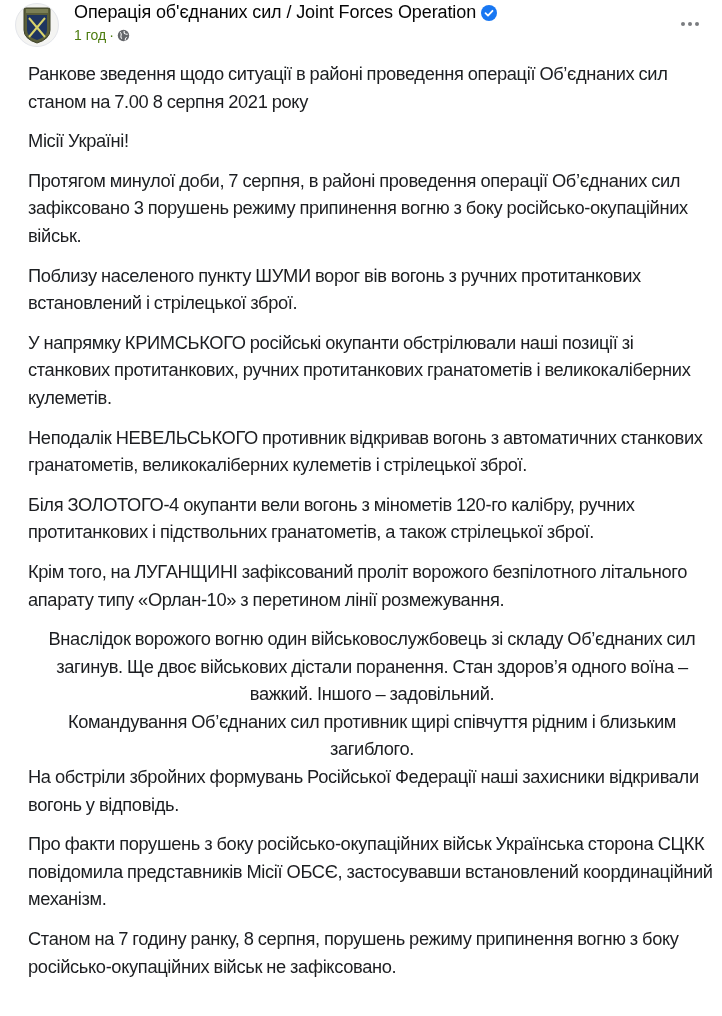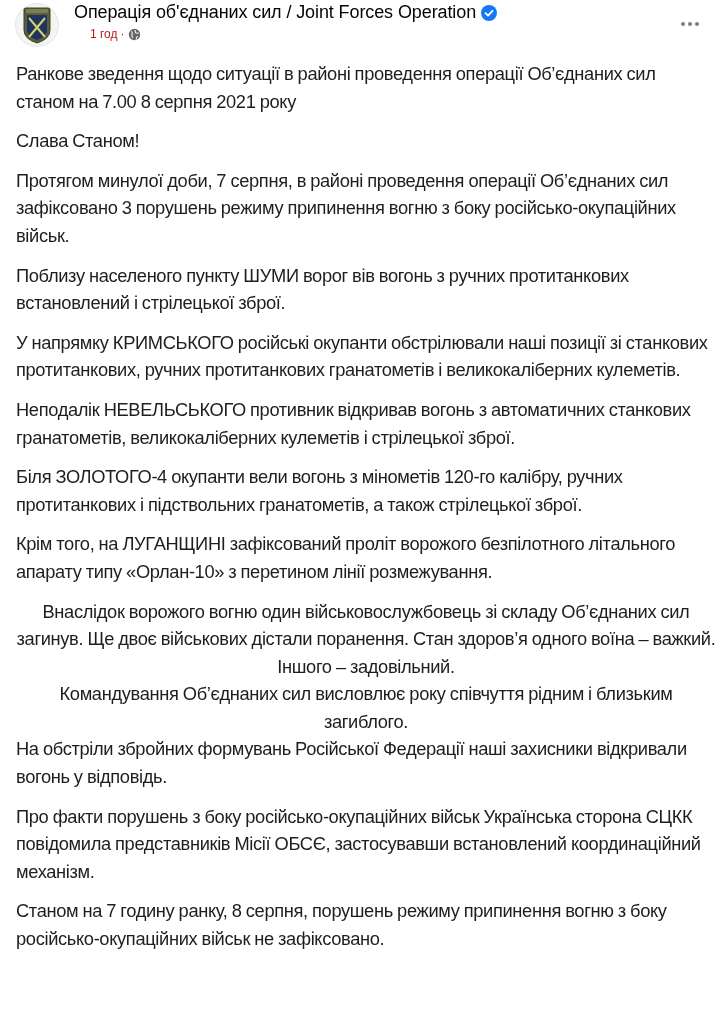--- a/index.html
+++ b/index.html
@@ -46,23 +46,23 @@
       letter-spacing: -0.1px;
     }
     .author-name .name-text { cursor: pointer; }
     .verified {
       display: inline-block;
       margin-left: 5px;
       width: 16px; height: 16px;
     }
     .meta {
       position: absolute;
-      left: 90px; top: 27px;
-      font-size: 12px;
-      color: #b91c1c;
+      left: 74px; top: 27px;
+      font-size: 14px;
+      color: #4d7c0f;
       display: flex;
       align-items: center;
       white-space: nowrap;
     }
     .meta .sep { margin: 0 3px; }
     .globe { width: 13px; height: 13px; display: inline-block; }
     .more-button {
       position: absolute;
       left: 672px; top: 12px;
       width: 36px; height: 24px;
@@ -80,21 +80,21 @@
       position: absolute;
       left: 16px; top: 60px;
       width: 700px;
       font-size: 18.3px;
       line-height: 27.6px;
       color: #1c1e21;
       letter-spacing: -0.35px;
       word-spacing: -0.5px;
     }
     .post-body p {
-      margin: 0 0 12px 0;
+      margin: 0 0 12px 12px;
       white-space: pre-line;
     }
     .post-body p.tight {
       margin-bottom: 0;
       text-align: center;
     }
   </style>
 </head>
 <body>
 
@@ -128,26 +128,26 @@
 
   <div class="more-button">
     <span class="dot"></span>
     <span class="dot"></span>
     <span class="dot"></span>
   </div>
 </div>
 
 <div class="post-body">
   <p>Ранкове зведення щодо ситуації в районі проведення операції Об’єднаних сил станом на 7.00 8 серпня 2021 року</p>
-  <p>Слава Станом!</p>
+  <p>Місії Україні!</p>
   <p>Протягом минулої доби, 7 серпня, в районі проведення операції Об’єднаних сил зафіксовано 3 порушень режиму припинення вогню з боку російсько-окупаційних військ.</p>
   <p>Поблизу населеного пункту ШУМИ ворог вів вогонь з ручних протитанкових встановлений і стрілецької зброї.</p>
   <p>У напрямку КРИМСЬКОГО російські окупанти обстрілювали наші позиції зі станкових протитанкових, ручних протитанкових гранатометів і великокаліберних кулеметів.</p>
   <p>Неподалік НЕВЕЛЬСЬКОГО противник відкривав вогонь з автоматичних станкових гранатометів, великокаліберних кулеметів і стрілецької зброї.</p>
   <p>Біля ЗОЛОТОГО-4 окупанти вели вогонь з мінометів 120-го калібру, ручних протитанкових і підствольних гранатометів, а також стрілецької зброї.</p>
   <p>Крім того, на ЛУГАНЩИНІ зафіксований проліт ворожого безпілотного літального апарату типу «Орлан-10» з перетином лінії розмежування.</p>
   <p class="tight">Внаслідок ворожого вогню один військовослужбовець зі складу Об’єднаних сил загинув. Ще двоє військових дістали поранення. Стан здоров’я одного воїна – важкий. Іншого – задовільний.</p>
-  <p class="tight">Командування Об’єднаних сил висловлює року співчуття рідним і близьким загиблого.</p>
+  <p class="tight">Командування Об’єднаних сил противник щирі співчуття рідним і близьким загиблого.</p>
   <p>На обстріли збройних формувань Російської Федерації наші захисники відкривали вогонь у відповідь.</p>
   <p>Про факти порушень з боку російсько-окупаційних військ Українська сторона СЦКК повідомила представників Місії ОБСЄ, застосувавши встановлений координаційний механізм.</p>
   <p>Станом на 7 годину ранку, 8 серпня, порушень режиму припинення вогню  з боку російсько-окупаційних військ не зафіксовано.</p>
 
 </div>
 
 </body></html>

